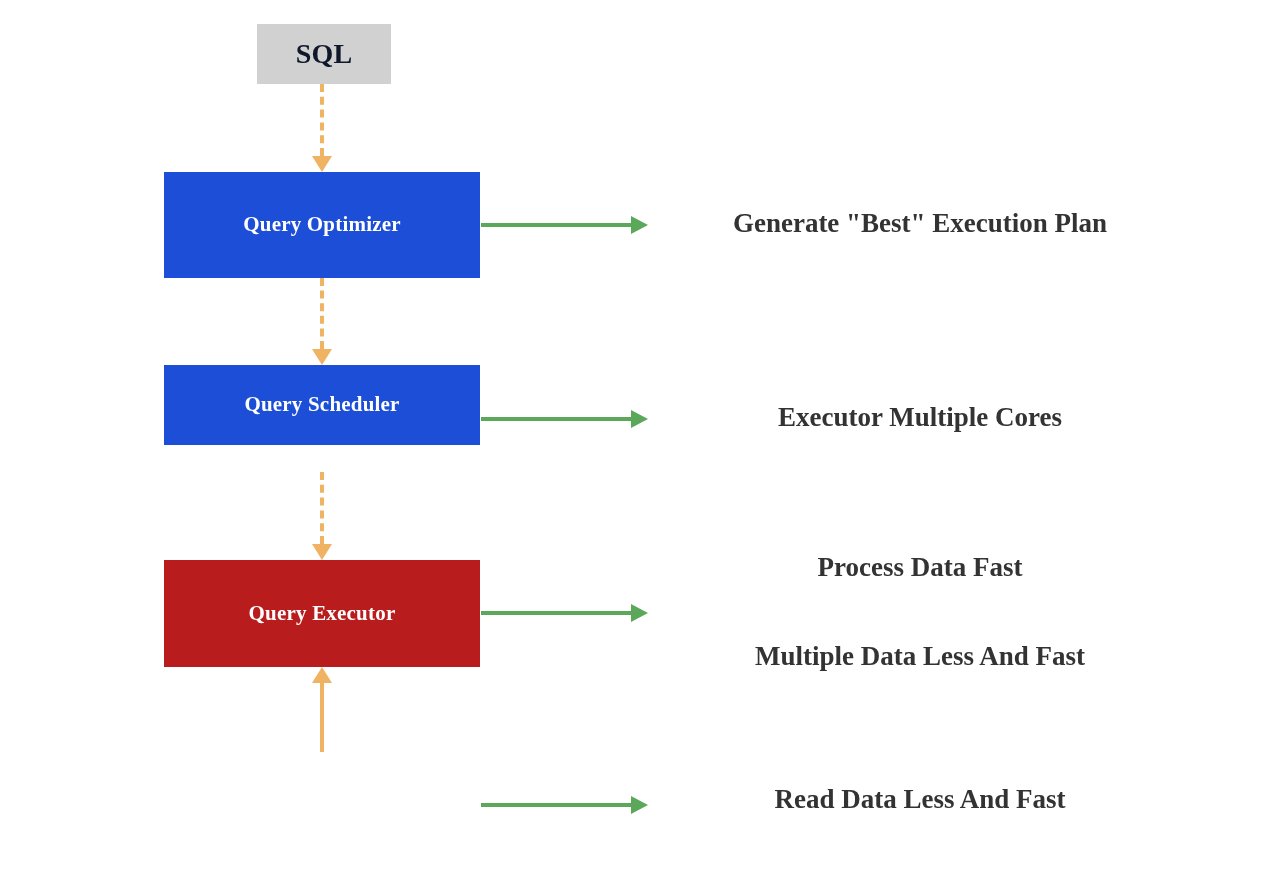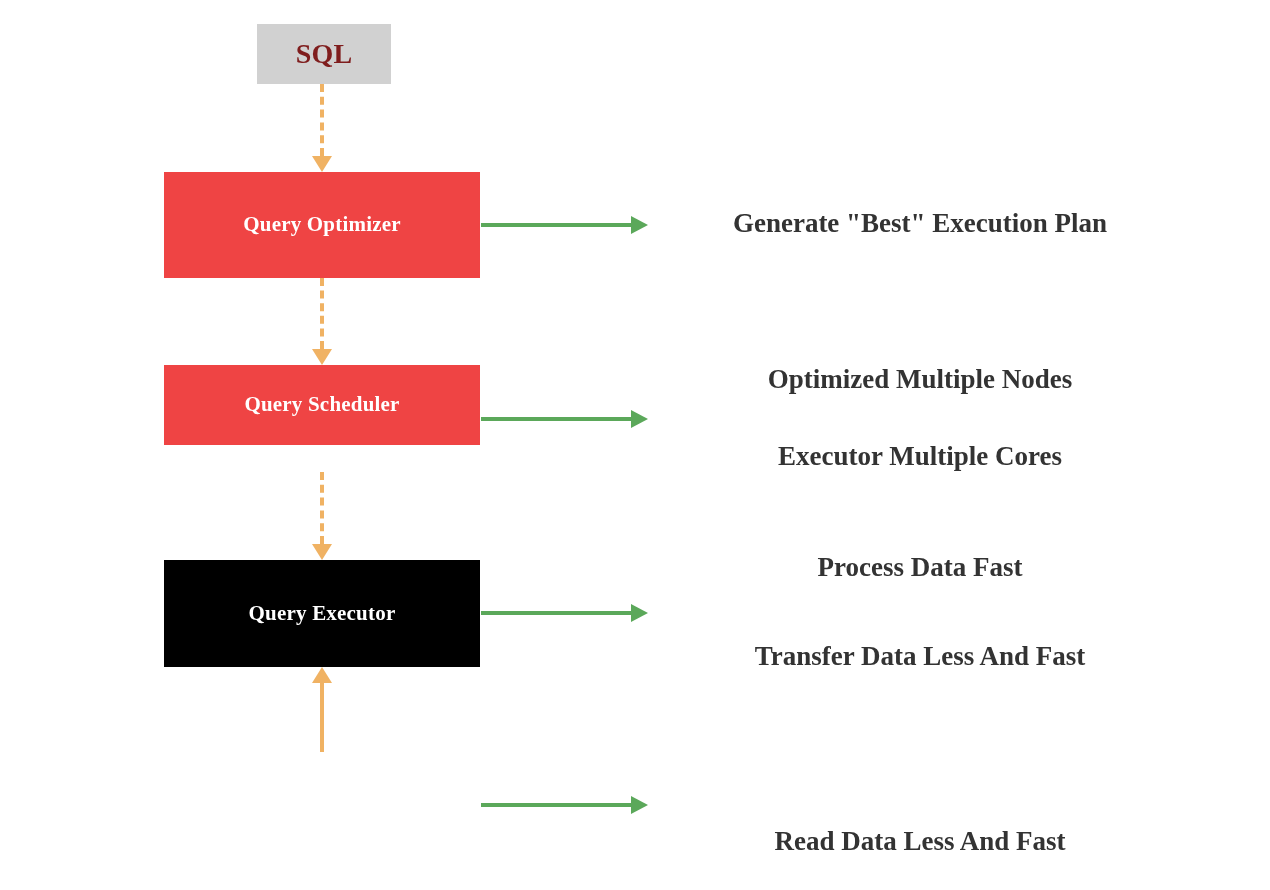--- a/index.html
+++ b/index.html
@@ -26,30 +26,30 @@
     display: flex;
     align-items: center;
     justify-content: center;
     font-weight: bold;
     letter-spacing: 0.2px;
     text-align: center;
     line-height: 1.1;
   }
   .node-sql {
     background: #d1d1d1;
-    color: #7f1d1d;
+    color: #0f172a;
     font-size: 28px;
   }
   .node-teal {
-    background: #ef4444;
+    background: #1d4ed8;
     color: #ffffff;
     font-size: 21px;
   }
   .node-orange {
-    background: #000000;
+    background: #b91c1c;
     color: #ffffff;
     font-size: 21px;
   }
 
   
   .vconn {
     position: absolute;
     width: 0;
     border-left-width: 4px;
     border-left-color: #f0b263;
@@ -148,26 +148,25 @@
   <div class="arrowhead-right" style="left:631px; top:604px;"></div>
 
   <div class="hconn" style="left:481px; top:803px; width:150px;"></div>
   <div class="arrowhead-right" style="left:631px; top:796px;"></div>
 
   <div class="outcome" style="left:670px; top:193px; width:500px; height:60px;">
     <span class="line">Generate "Best" Execution Plan</span>
   </div>
 
   <div class="outcome" style="left:670px; top:340px; width:500px; height:155px;">
-    <span class="line">Optimized Multiple Nodes</span>
     <span class="line">Executor Multiple Cores</span>
   </div>
 
   <div class="outcome" style="left:670px; top:534px; width:500px; height:155px;gap:12px;">
     <span class="line">Process Data Fast</span>
-    <span class="line">Transfer Data Less And Fast</span>
+    <span class="line">Multiple Data Less And Fast</span>
   </div>
 
-  <div class="outcome" style="left:670px; top:811px; width:500px; height:60px;">
+  <div class="outcome" style="left:670px; top:769px; width:500px; height:60px;">
     <span class="line">Read Data Less And Fast</span>
   </div>
 
 </div>
 
 </body></html>

